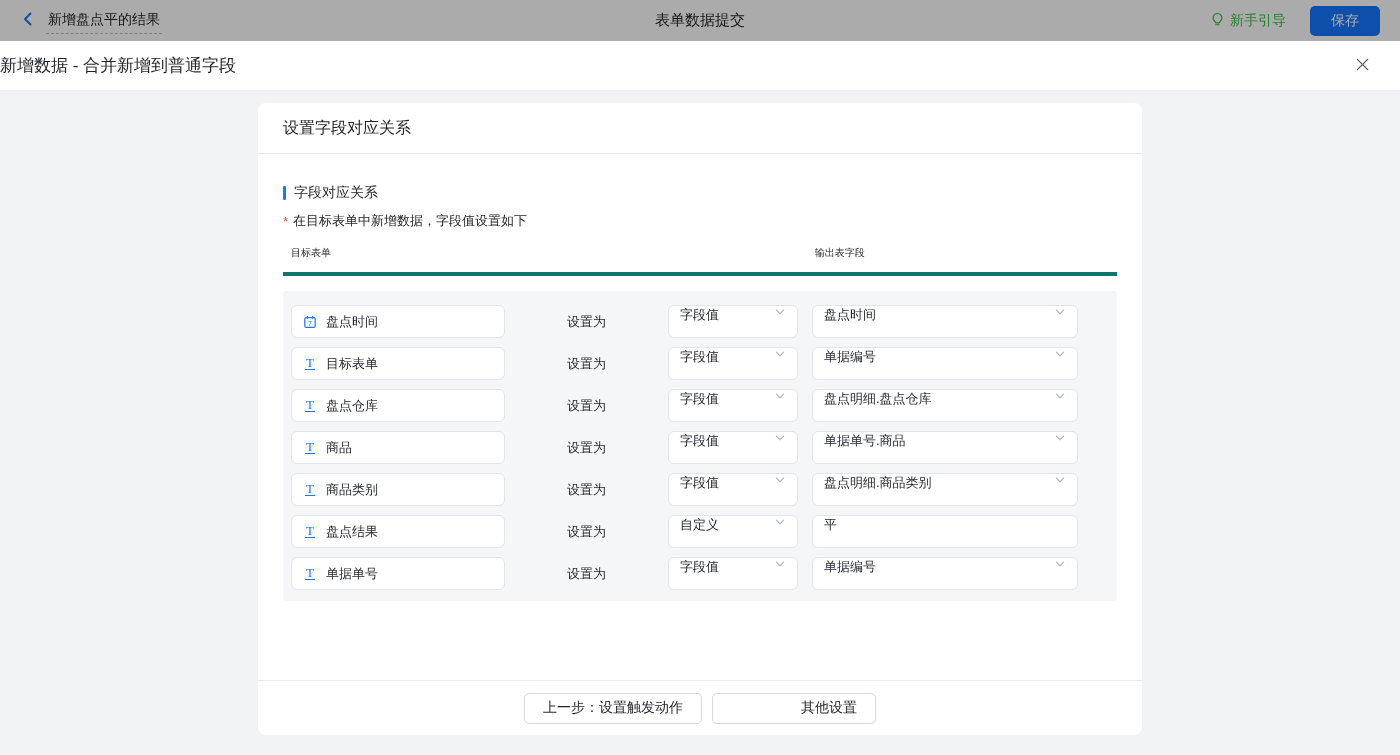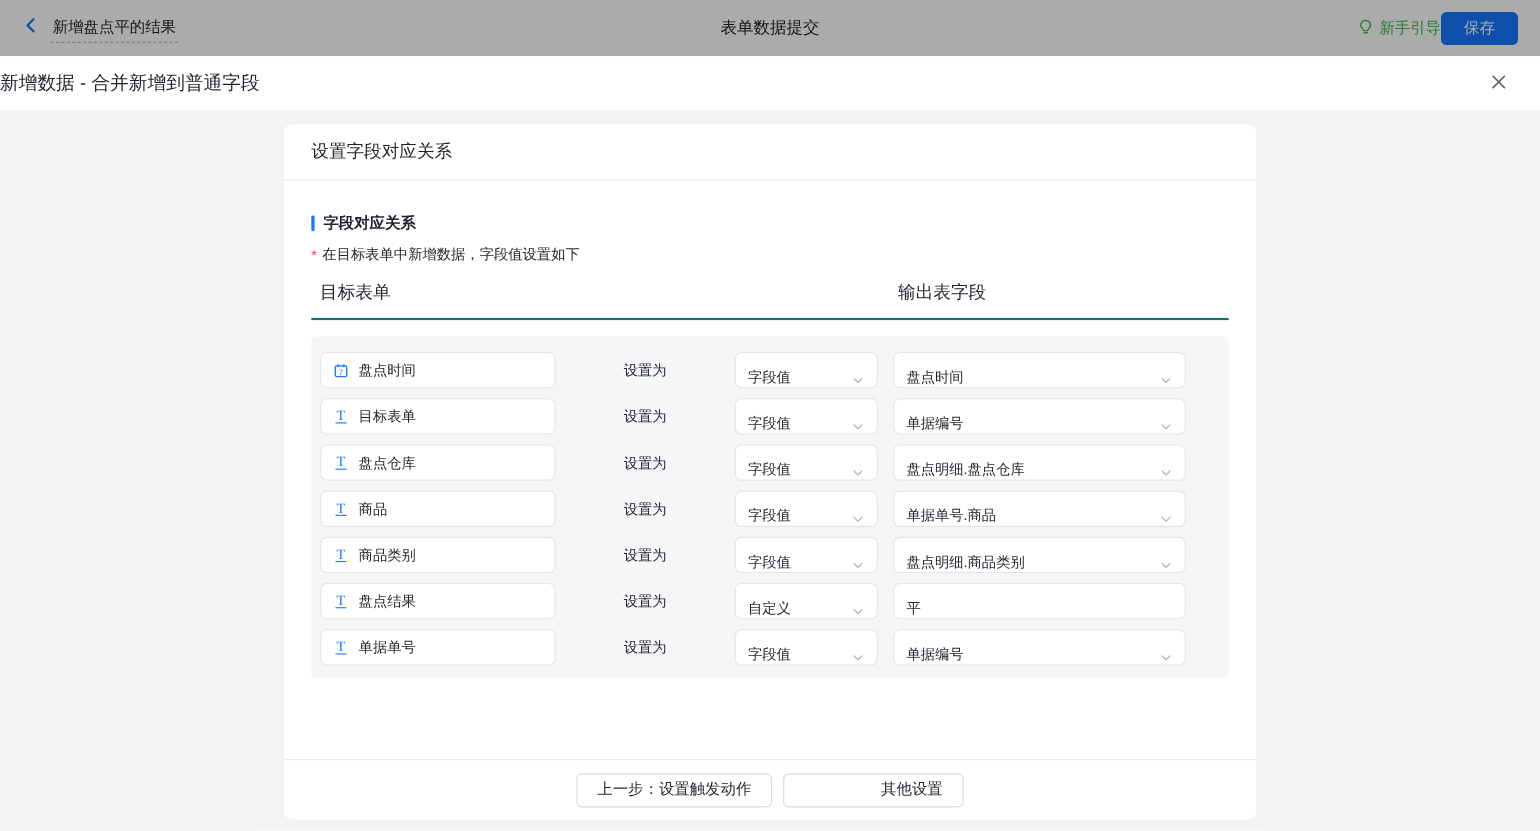--- a/index.html
+++ b/index.html
@@ -1,54 +1,54 @@
 <!DOCTYPE html>
 <html style="--primary-blue: #1677ff; --guide-green: #3fbf4d; --asterisk-red: #f2484b;"><head>
 <meta charset="utf-8">
 <style>
   * { margin:0; padding:0; box-sizing:border-box; }
   html,body { width:1400px; height:755px; overflow:hidden; }
   body { font-family:"Liberation Sans","DejaVu Sans",sans-serif; color:#1f2329; background:#f2f3f5; }
 
   
-  .topbar { position:relative; height:51px; background:#ffffff; display:flex; align-items:center; padding:0 20px; }
+  .topbar { position:relative; height:41px; background:#ffffff; display:flex; align-items:center; padding:0 20px; }
   .topbar::after { content:""; position:absolute; inset:0; background:rgba(0,0,0,0.33); pointer-events:none; }
   .back-btn { display:flex; align-items:center; cursor:pointer; margin-right:10px; }
   .form-name { font-size:14px; color:#262626; padding:3px 2px 4px; border-bottom:1px dashed #c2c2c2; }
   .topbar-title { position:absolute; left:0; right:0; text-align:center; font-size:15px; color:#1f1f1f; }
-  .topbar-right { position:absolute; right:20px; display:flex; align-items:center; }
+  .topbar-right { position:absolute; right:20px; display:flex; align-items:center; gap:24px; }
   .guide { display:flex; align-items:center; gap:5px; color:var(--guide-green,#3fbf4d); font-size:14px; cursor:pointer; }
   .save-btn { width:70px; height:30px; background:var(--primary-blue,#1677ff); color:#fff; border:none; border-radius:5px; font-size:14px; cursor:pointer; font-family:inherit; }
 
   
   .dialog-head { position:relative; height:50px; background:#fff; border-bottom:1px solid #f0f0f2; display:flex; align-items:center; justify-content:flex-start; }
   .dialog-title { font-size:17px; font-weight:500; color:#1f2329; }
   .close-btn { position:absolute; right:26px; top:50%; transform:translateY(-50%); width:24px; height:24px; display:flex; align-items:center; justify-content:center; cursor:pointer; background:none; border:none; }
 
   
   .page { height:660px; background:#f2f3f5; }
   .card { width:884px; height:632px; margin:0 auto; position:relative; top:12px; background:#fff; border-radius:8px; display:flex; flex-direction:column; }
   .card-header { height:51px; flex:none; display:flex; align-items:center; padding:0 25px; font-size:16px; color:#1f2329; border-bottom:1px solid #ececee; }
 
-  .section-title { display:flex; align-items:center; margin:30px 25px 0; font-size:14px; font-weight:bold; color:#1f2329; }
+  .section-title { display:flex; align-items:center; margin:30px 25px 0; font-size:14px; font-weight:normal; color:#1f2329; }
   .section-bar { width:3px; height:14px; background:var(--primary-blue,#1677ff); margin-right:8px; border-radius:1px; }
   .note { margin:10px 25px 0 25px; font-size:13px; color:#262626; display:flex; align-items:center; }
   .note .star { color:var(--asterisk-red,#f2484b); margin-right:5px; font-size:13px; }
 
-  .cols { margin:16px 25px 0; padding:0 0 12px 8px; border-bottom:2px solid #0f766e; font-size:16px; color:#1f2329; }
+  .cols { margin:16px 25px 0; padding:0 0 12px 8px; border-bottom:4px solid #0f766e; font-size:10px; color:#1f2329; }
   .cols .col-left { display:inline-block; width:521px; }
 
   .panel { margin:15px 25px 0; background:#f5f6f7; border-radius:4px; padding:14px 0 11px; }
   .mrow { display:flex; align-items:center; padding:0 8px; margin-bottom:9px; }
   .mrow:last-child { margin-bottom:0; }
   .fieldbox { width:214px; height:33px; background:#fff; border:1px solid #e3e5e9; border-radius:6px; display:flex; align-items:center; padding:0 11px; gap:9px; font-size:13px; color:#1f2329; }
   .ficon { display:flex; align-items:center; justify-content:center; width:14px; flex:none; }
   .ticon { font-family:"Liberation Serif","DejaVu Serif",serif; color:var(--primary-blue,#1677ff); font-size:13px; line-height:11px; border-bottom:1px solid var(--primary-blue,#1677ff); padding:0 1px 1px; }
   .setas { width:163px; text-align:center; font-size:13px; color:#1f2329; }
-  .selbox { height:33px; background:#fff; border:1px solid #e3e5e9; border-radius:6px; display:flex; align-items:flex-end; justify-content:space-between; padding:0 11px; font-size:13px; color:#1f2329; cursor:pointer; }
+  .selbox { height:33px; background:#fff; border:1px solid #e3e5e9; border-radius:6px; display:flex; align-items:flex-start; justify-content:space-between; padding:0 11px; font-size:13px; color:#1f2329; cursor:pointer; }
   .selbox.mode { width:130px; }
   .selbox.value { width:266px; margin-left:14px; }
   .selbox.noarrow { cursor:text; }
   .chev { display:flex; align-items:center; }
 
   .footer { margin-top:auto; height:55px; flex:none; border-top:1px solid #ececee; display:flex; align-items:center; justify-content:center; gap:10px; }
   .btn { height:31px; min-width:164px; padding:0 18px; border-radius:5px; font-size:14px; font-family:inherit; cursor:pointer; }
   .btn.ghost { background:#fff; border:1px solid #d9d9d9; color:#1f2329;text-align:right; }
   .btn.primary { background:var(--primary-blue,#1677ff); border:1px solid var(--primary-blue,#1677ff); color:#fff; }
 </style>

